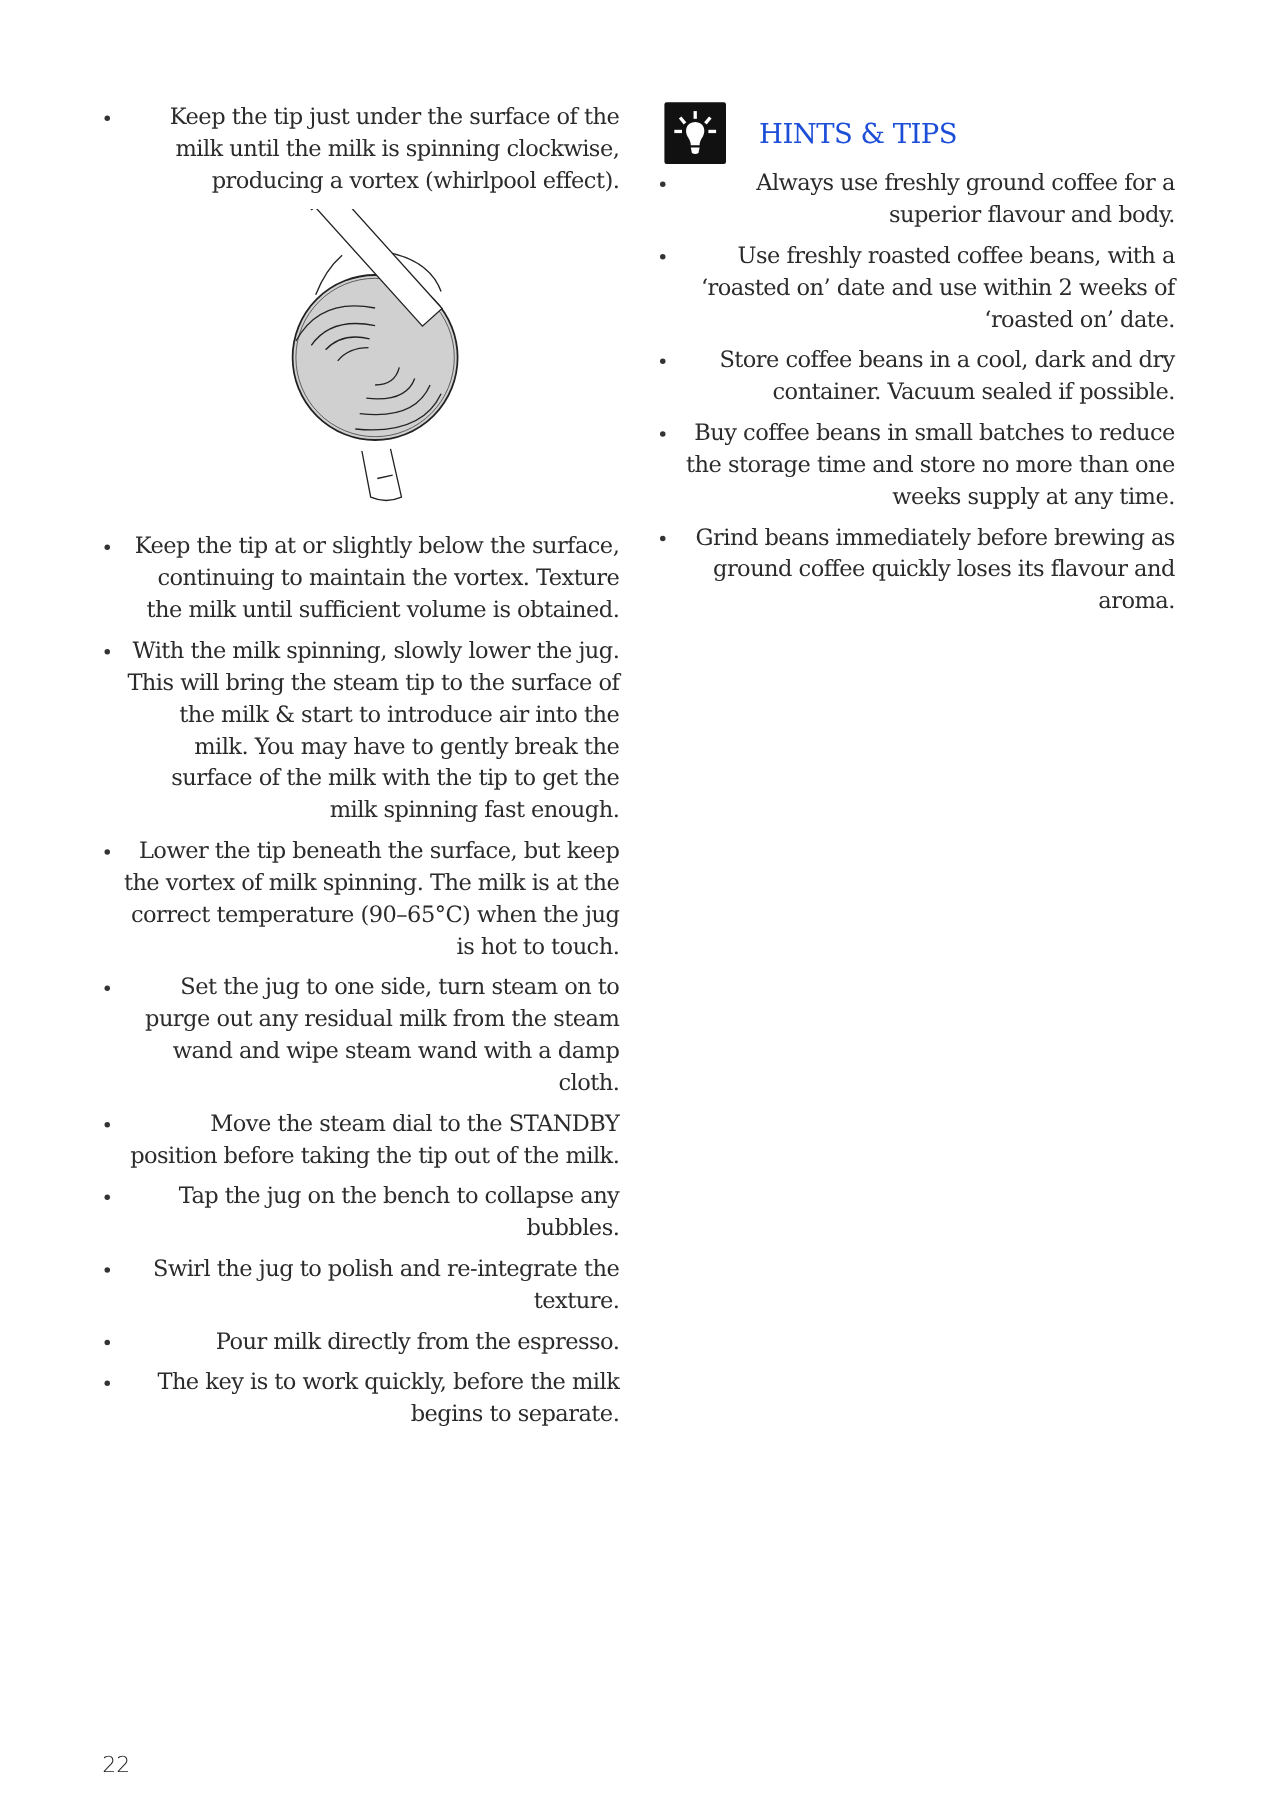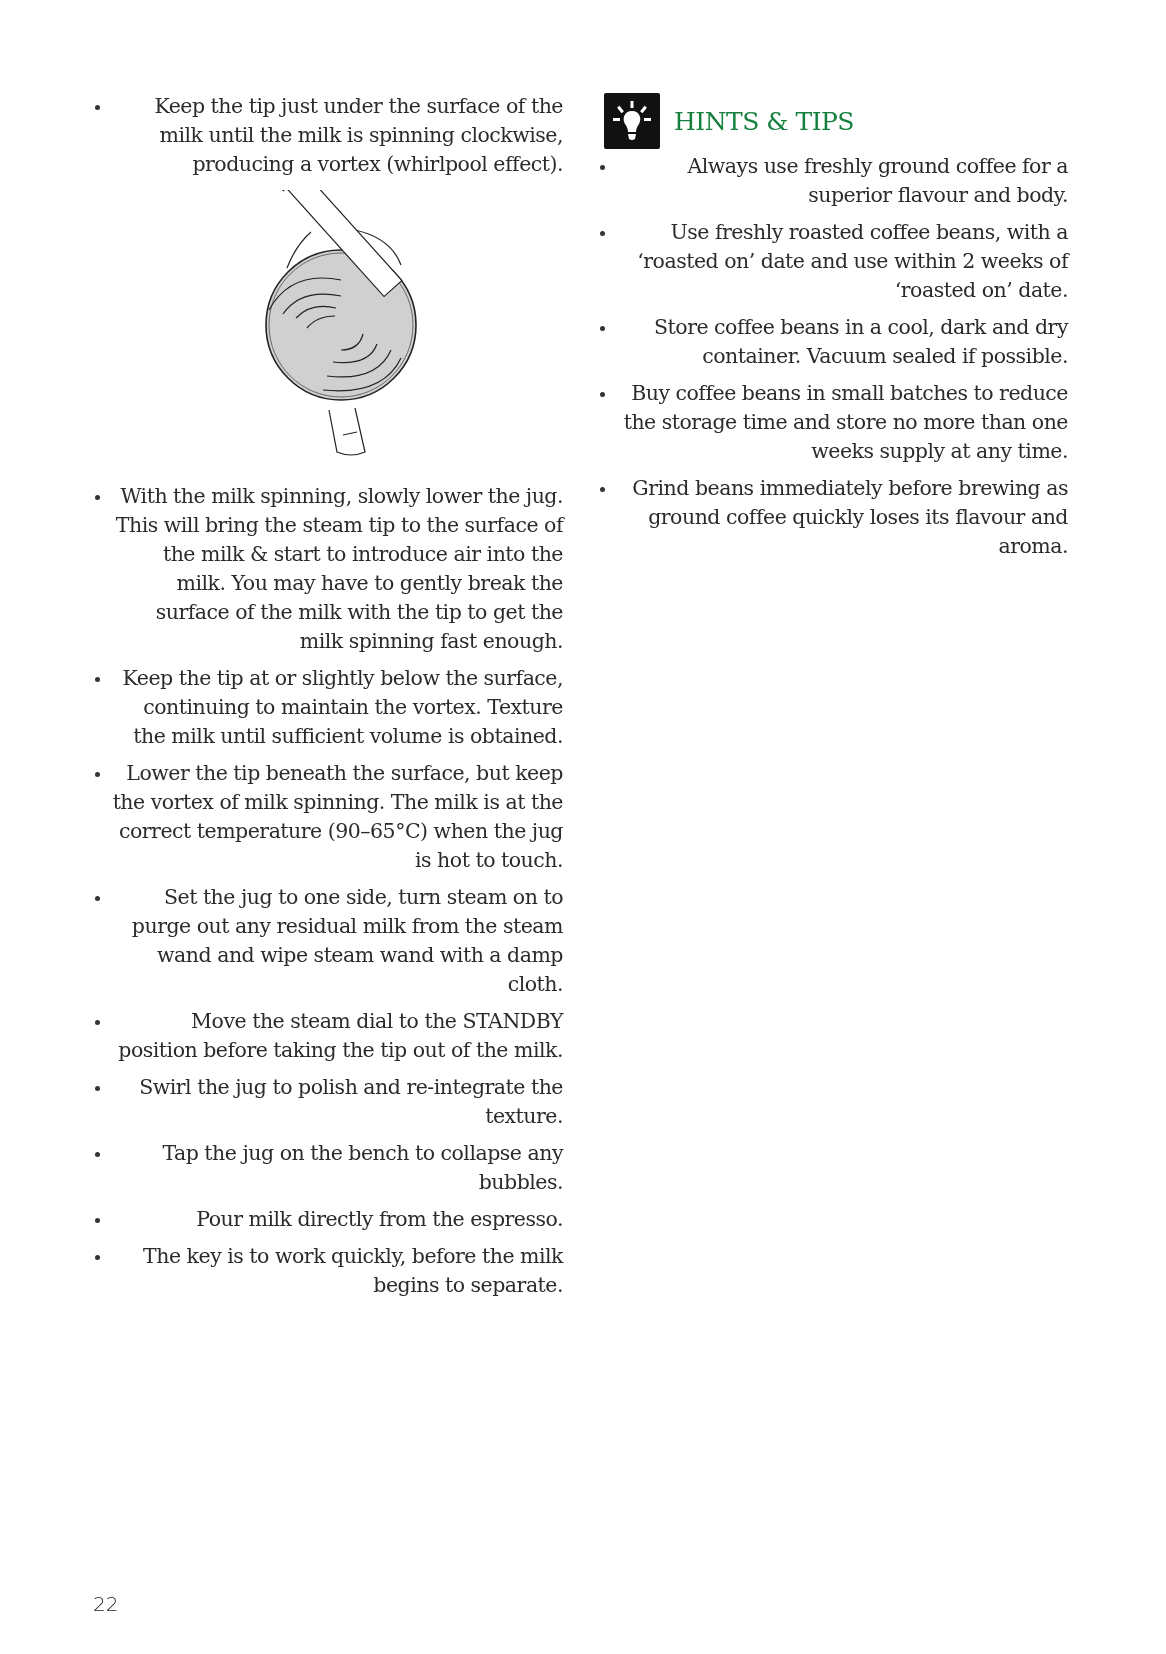--- a/index.html
+++ b/index.html
@@ -82,24 +82,24 @@
     .tips-icon {
       width: 56px;
       height: 56px;
       background: #111;
       border-radius: 2px;
       display: flex;
       align-items: center;
       justify-content: center;
     }
     .tips-title {
-      margin-left: 14px;
+      margin-left: 30px;
       font-size: 25px;
       letter-spacing: -0.5px;
-      color: #15803d;
+      color: #1d4ed8;
       font-weight: 400;
     }
     .list-tips {
       position: absolute;
       top: 152px;
       left: 0;
       width: 470px;
     }
     .page-number {
       position: absolute;
@@ -143,27 +143,27 @@
       </g>
 
       <g transform="rotate(-42 110 60)">
         <rect x="96" y="-40" width="24" height="150" fill="#ffffff" stroke="#222" stroke-width="1.2"></rect>
         <rect x="92" y="-78" width="32" height="42" fill="#808080" stroke="#222" stroke-width="1"></rect>
       </g>
     </svg>
   </div>
 
   <ul class="bullets list-bottom">
+    <li>Keep the tip at or slightly below the surface, continuing to maintain the vortex. Texture the milk until sufficient volume is obtained.</li>
     <li>With the milk spinning, slowly lower the jug. This will bring the steam tip to the surface of the milk &amp; start to introduce air into the milk. You may have to gently break the surface of the milk with the tip to get the milk spinning fast enough.</li>
-    <li>Keep the tip at or slightly below the surface, continuing to maintain the vortex. Texture the milk until sufficient volume is obtained.</li>
     <li>Lower the tip beneath the surface, but keep the vortex of milk spinning. The milk is at the correct temperature (90–65°C) when the jug is hot to touch.</li>
     <li>Set the jug to one side, turn steam on to purge out any residual milk from the steam wand and wipe steam wand with  a damp cloth.</li>
     <li>Move the steam dial to the STANDBY position before taking the tip out of the milk.</li>
+    <li>Tap the jug on the bench to collapse any bubbles.</li>
     <li>Swirl the jug to polish and re-integrate the texture.</li>
-    <li>Tap the jug on the bench to collapse any bubbles.</li>
     <li>Pour milk directly from the espresso.</li>
     <li>The key is to work quickly, before the milk begins to separate.</li>
   </ul>
 </div>
 
 <div class="col col-right">
   <div class="tips-header">
     <div class="tips-icon">
       <svg width="40" height="44" viewBox="0 0 40 44">
 

